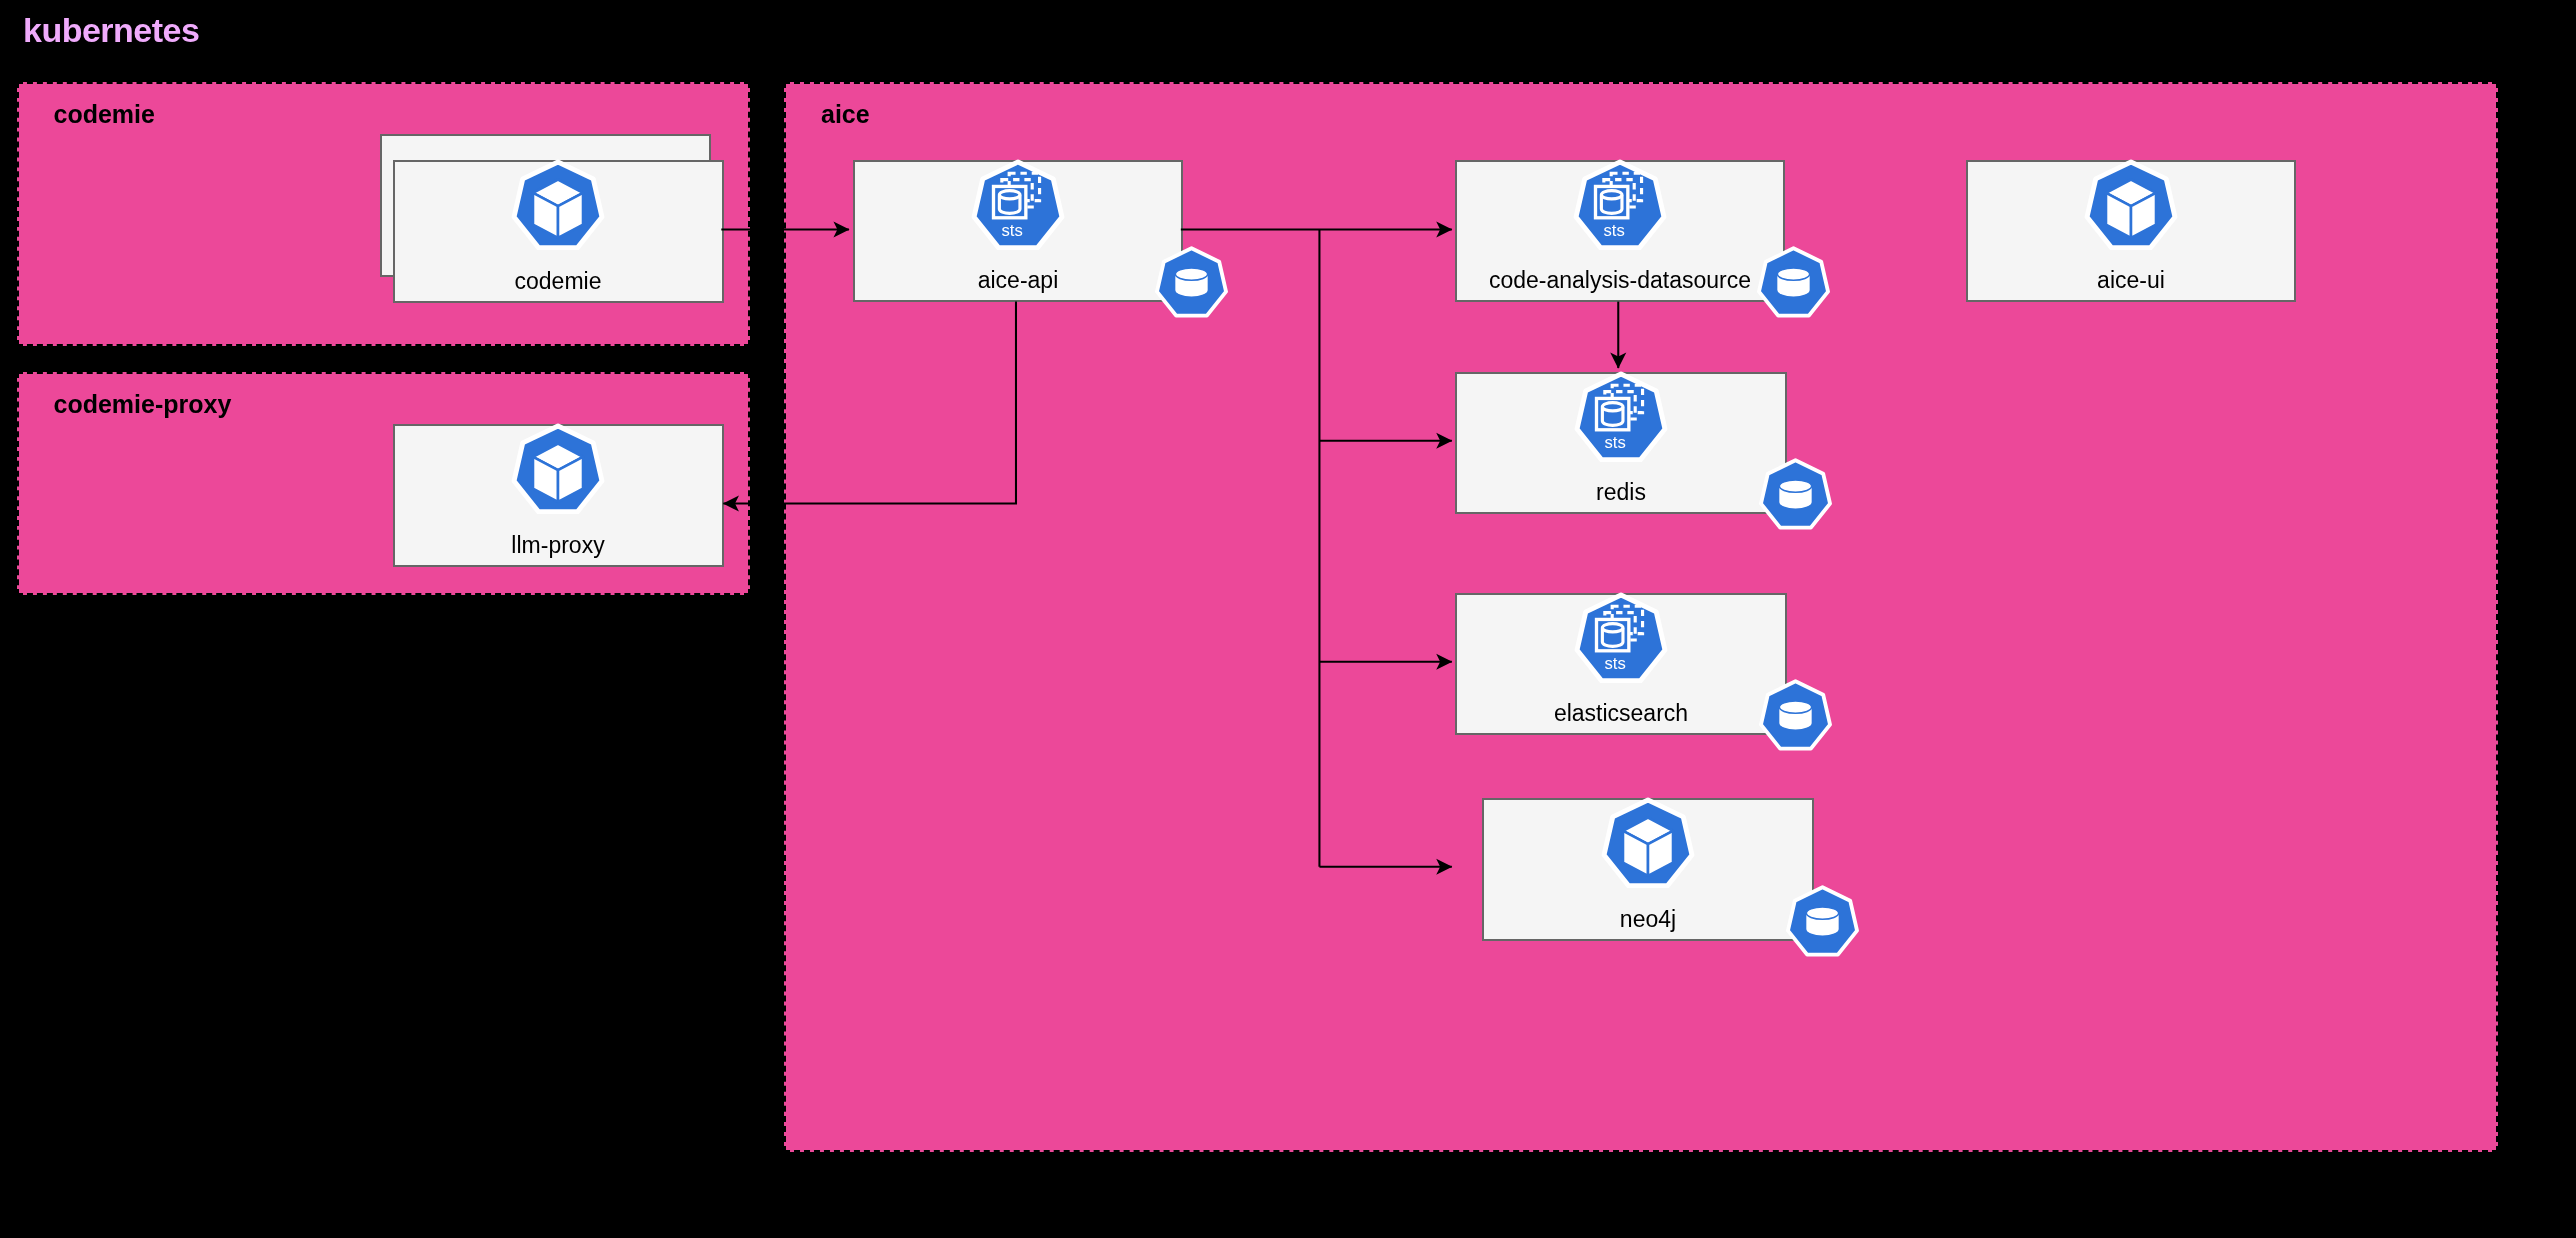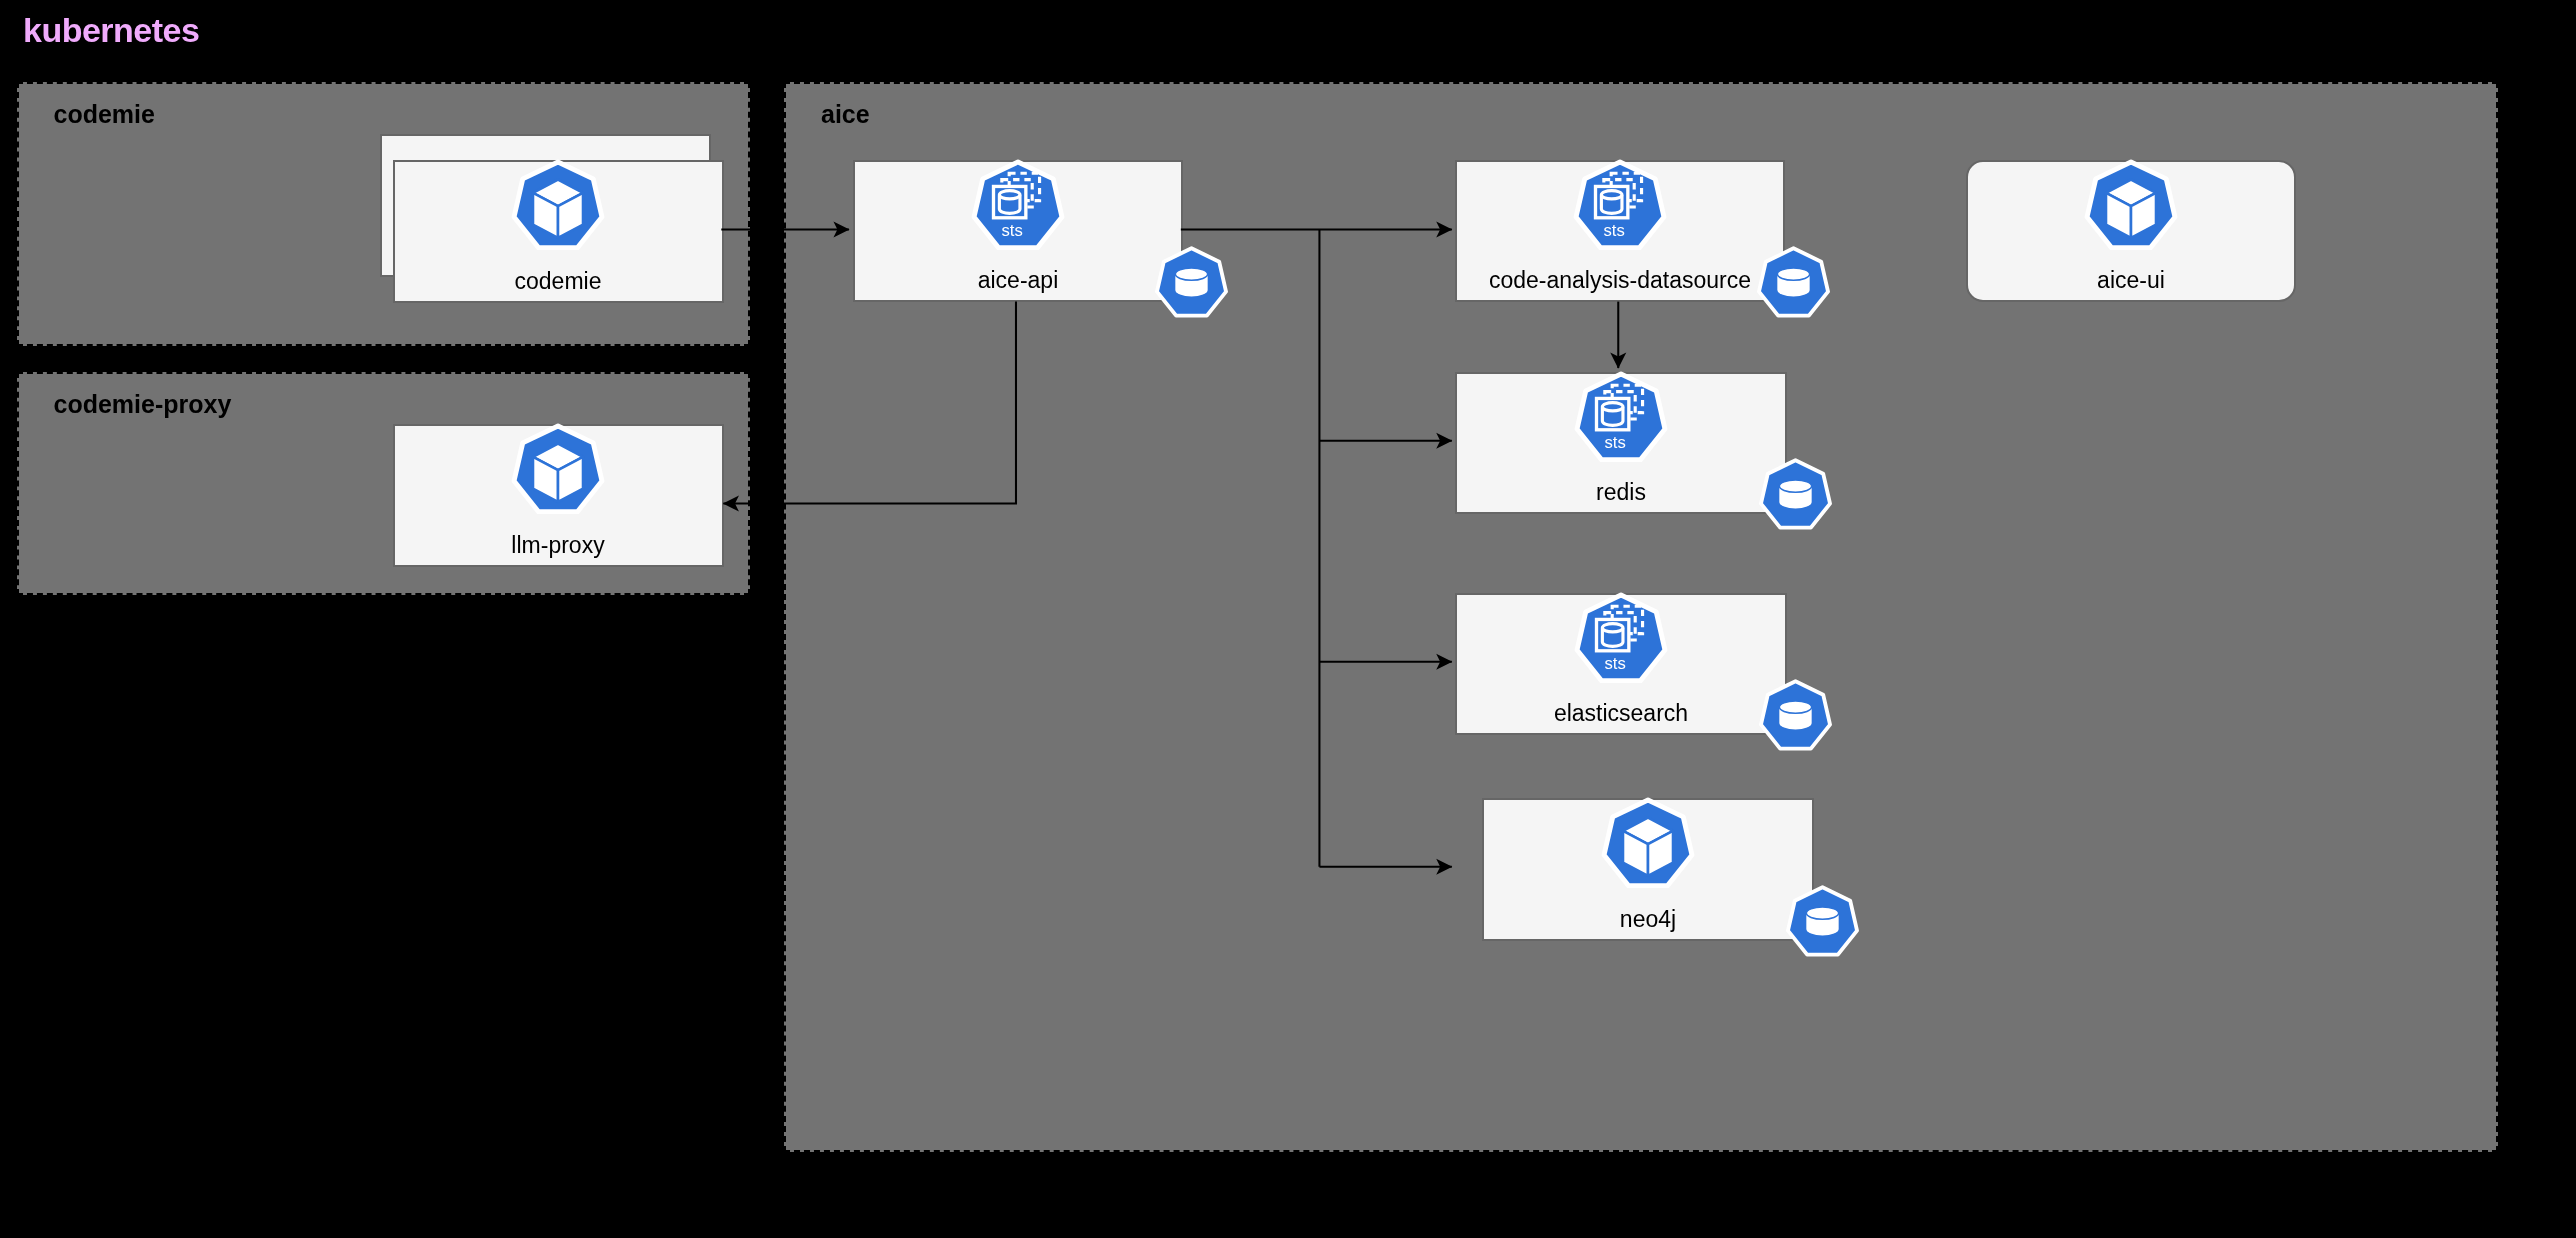--- a/index.html
+++ b/index.html
@@ -12,21 +12,21 @@
   .stage { position: absolute; left: 0; top: 0; width: 2914px; height: 1239px; }
 
   .diagram-title {
     position: absolute; left: 23px; top: 11.3px;
     font-size: 34px; font-weight: bold; color: #f0abfc;
     letter-spacing: -0.5px;
   }
 
   .ns-container {
     position: absolute;
-    background: #737373;
+    background: #ec4899;
     border: 2.1px dashed #000000;
     box-sizing: border-box;
   }
   .ns-label {
     position: absolute; left: 35px; top: 15.5px;
     font-size: 25px; font-weight: bold; color: #000000;
   }
 
   .k8s-node {
     position: absolute;
@@ -169,21 +169,21 @@
     <div class="k8s-node" style="left:669px; top:714px; width:332px; height:143px;margin-left:27px;">
       <svg class="node-icon" viewBox="0 0 190 190" width="98" height="98">
           <use href="#sym-deployment"></use>
         </svg>
       <div class="node-label">neo4j</div>
       <svg class="volume-badge" viewBox="0 0 150 150" width="77" height="77">
           <use href="#sym-volume"></use>
         </svg>
     </div>
 
-    <div class="k8s-node" style="left:1180px; top:76px; width:330px; height:142px;border-radius:17px;">
+    <div class="k8s-node" style="left:1180px; top:76px; width:330px; height:142px;">
       <svg class="node-icon" viewBox="0 0 190 190" width="98" height="98">
           <use href="#sym-deployment"></use>
         </svg>
       <div class="node-label">aice-ui</div>
     </div>
   </div>
 
   <svg class="edges-layer" viewBox="0 0 5656 2404">
     <defs>
       <marker id="arrow" viewBox="0 0 12 12" refX="11.2" refY="6" markerWidth="34" markerHeight="34" markerUnits="userSpaceOnUse" orient="auto">

